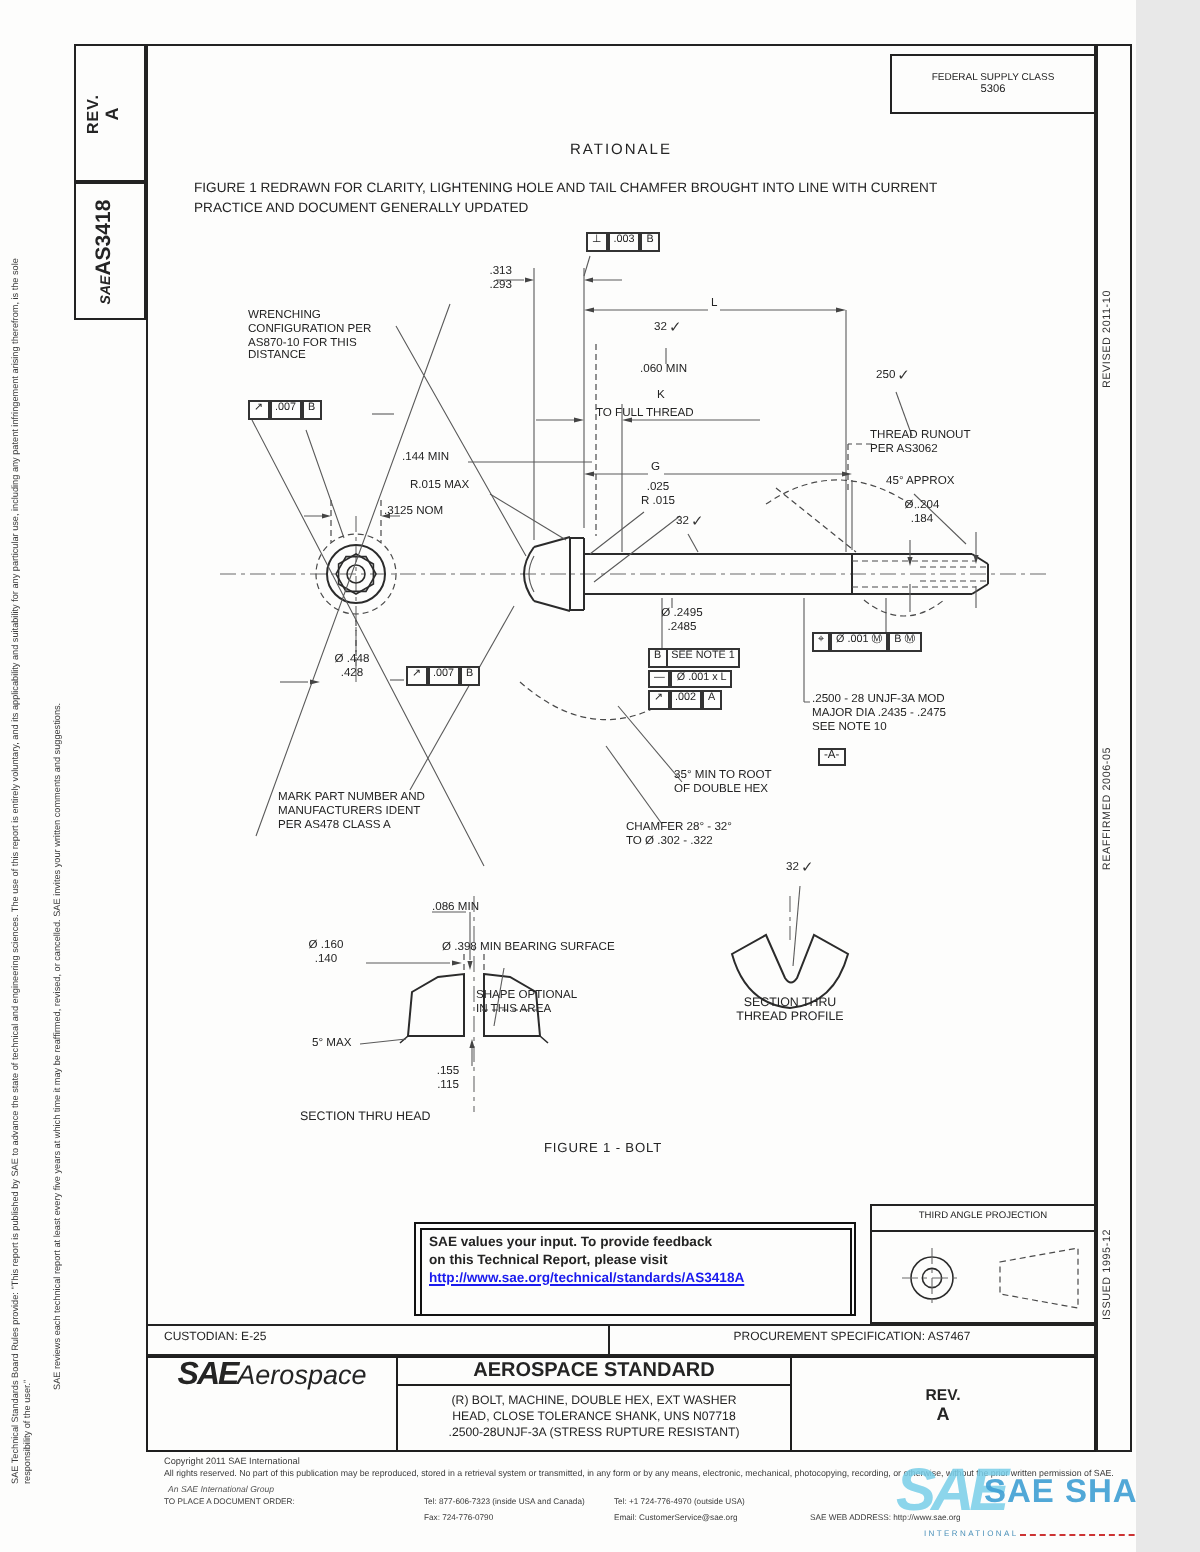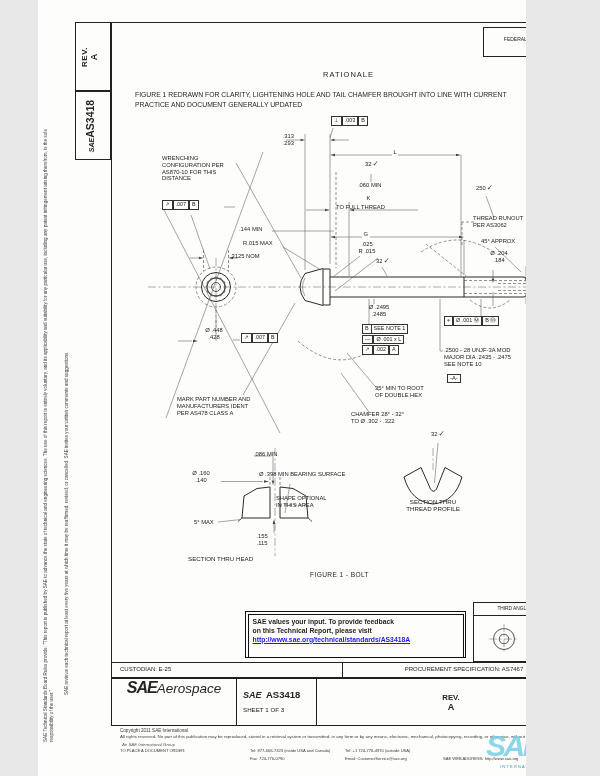--- a/index.html
+++ b/index.html
@@ -1,17 +1,17 @@
 <!DOCTYPE html>
 <html><head>
 <meta charset="utf-8">
 <style>
   html,body{margin:0;padding:0;background:#e8e8e8;}
-  #page{position:relative;width:488px;height:776px;background:#fdfdfc;overflow:hidden;
-        font-family:"Liberation Sans",sans-serif;color:#242424;margin-left:38px;}
+  #page{position:relative;width:568px;height:776px;background:#fdfdfc;overflow:hidden;
+        font-family:"Liberation Sans",sans-serif;color:#242424;}
   .abs{position:absolute;}
   .rot{transform:rotate(-90deg);transform-origin:0 0;}
   .box{position:absolute;border:1.6px solid #222;box-sizing:border-box;background:transparent;}
   .lb{position:absolute;font-size:5.8px;line-height:6.8px;color:#242424;white-space:pre-line;z-index:6;}
   .ctr{text-align:center;}
   .rgt{text-align:right;}
   .wbg{background:#fdfdfc;padding:0 1.5px;}
   .fcf{position:absolute;display:flex;background:#fdfdfc;z-index:6;}
   .fcf span{border:0.9px solid #333;padding:0 2px;font-size:5.4px;line-height:7.5px;white-space:nowrap;}
   .fin{position:absolute;display:flex;gap:1px;z-index:6;font-size:5.8px;}
@@ -313,25 +313,27 @@
     <div style="flex:1;text-align:center;font-size:6px;line-height:13px;">PROCUREMENT SPECIFICATION: AS7467</div>
   </div>
 
   <div class="abs" style="left:73px;top:678px;width:475px;height:48px;border:1.6px solid #1e1e1e;box-sizing:border-box;display:flex;z-index:5;background:#fdfdfc;">
     <div style="width:124px;border-right:1.5px solid #1e1e1e;display:flex;flex-direction:column;align-items:center;justify-content:flex-start;gap:45px;">
       <div style="white-space:nowrap;">
         <span style="font-size:16px;font-weight:900;font-style:italic;letter-spacing:-1px;">SAE</span><span style="font-size:13.5px;font-style:italic;">Aerospace</span>
       </div>
       <div style="font-size:4.3px;font-style:italic;color:#555;align-self:flex-start;margin-left:10px;">An SAE International Group</div>
     </div>
-    <div style="width:80px;border-right:1.5px solid #1e1e1e;padding:5px 0 0 6px;box-sizing:border-box;">
-      <div style="white-space:nowrap;">
-        <span style="font-size:9px;font-weight:900;font-style:italic;">SAE</span> <span style="font-size:9.5px;font-weight:bold;">AS3418</span>
+    <div style="width:196px;border-right:1.5px solid #1e1e1e;display:flex;flex-direction:column;">
+      <div style="font-size:10px;font-weight:bold;text-align:center;border-bottom:1.4px solid #1e1e1e;padding:1px 0;">AEROSPACE STANDARD</div>
+      <div style="flex:1;display:flex;flex-direction:column;justify-content:center;font-size:6.1px;line-height:8px;text-align:center;">
+        <div>(R) BOLT, MACHINE, DOUBLE HEX, EXT WASHER</div>
+        <div>HEAD, CLOSE TOLERANCE SHANK, UNS N07718</div>
+        <div>.2500-28UNJF-3A (STRESS RUPTURE RESISTANT)</div>
       </div>
-      <div style="font-size:6.2px;margin-top:4px;">SHEET 1 OF 3</div>
     </div>
     <div style="flex:1;display:flex;flex-direction:column;align-items:center;justify-content:center;">
       <div style="font-size:7.8px;font-weight:bold;">REV.</div>
       <div style="font-size:9px;font-weight:bold;">A</div>
     </div>
   </div>
 
   <div class="abs" style="left:82px;top:728px;font-size:4.6px;color:#3a3a3a;">Copyright 2011 SAE International</div>
   <div class="abs" style="left:82px;top:734px;width:505px;font-size:4.4px;line-height:5.6px;color:#3a3a3a;">All rights reserved. No part of this publication may be reproduced, stored in a retrieval system or transmitted, in any form or by any means, electronic, mechanical, photocopying, recording, or otherwise, without the prior written permission of SAE.</div>
   <div class="abs" style="left:82px;top:748px;font-size:4.1px;color:#3a3a3a;">TO PLACE A DOCUMENT ORDER:</div>

